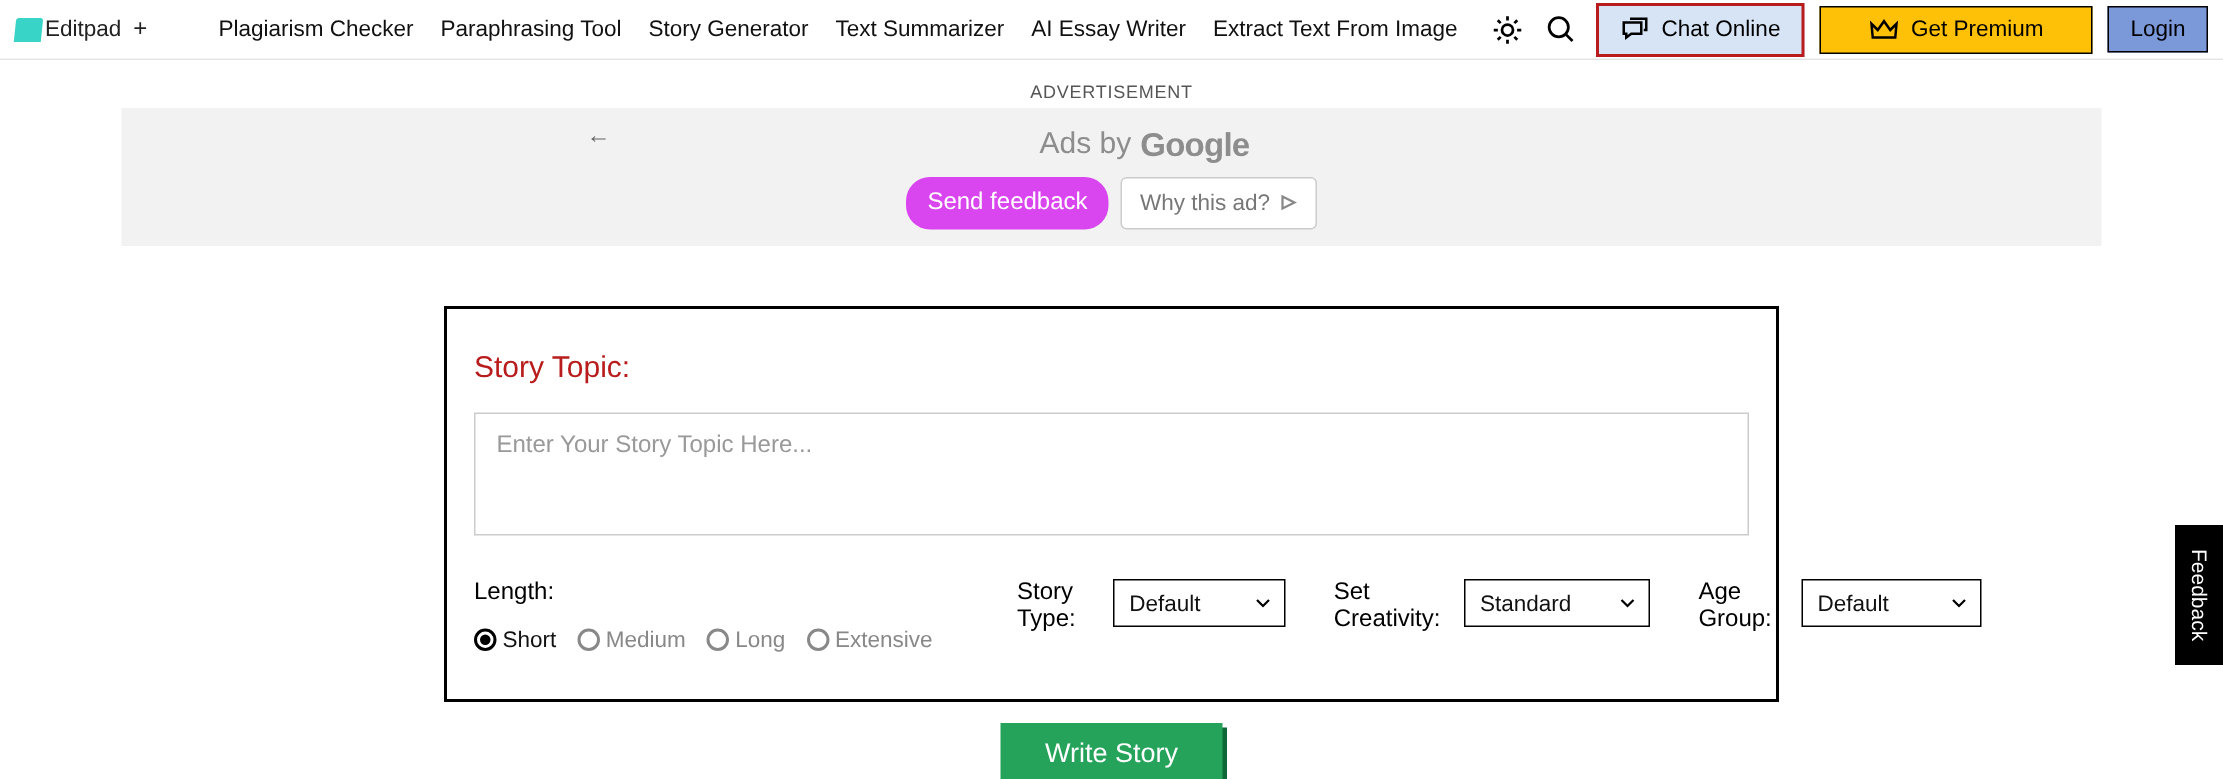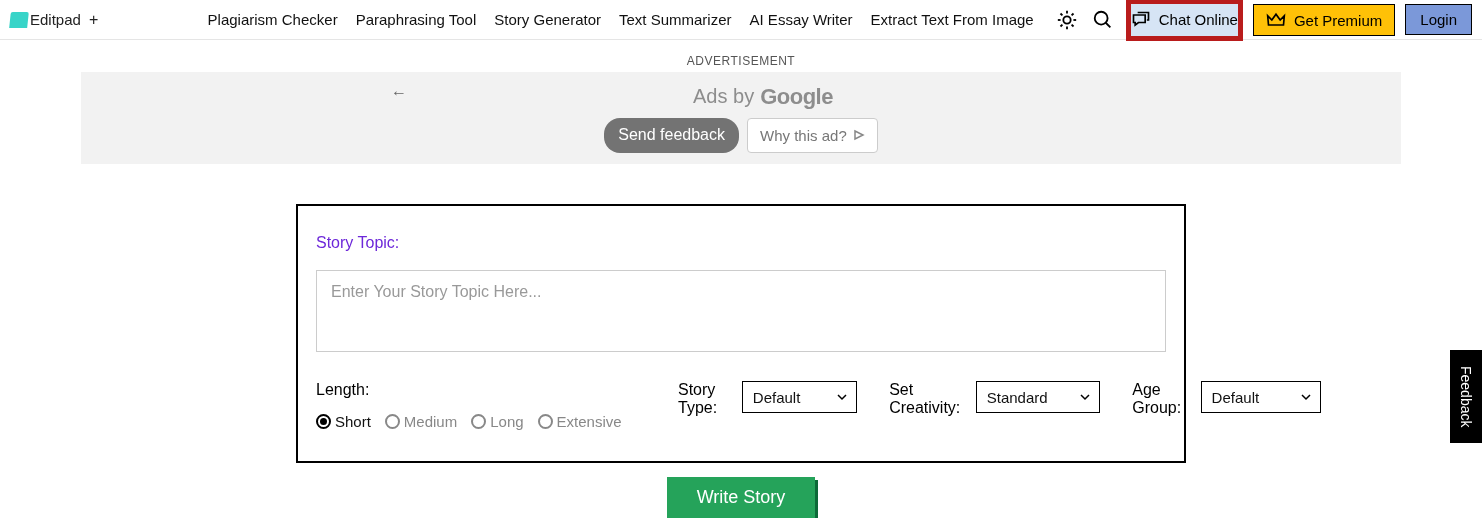--- a/index.html
+++ b/index.html
@@ -8,38 +8,38 @@
 
 .header { display: flex; align-items: center; height: 40px; border-bottom: 1px solid #e5e5e5; padding: 0 10px; }
 .logo-group { display: flex; align-items: center; gap: 2px; margin-right: auto; }
 .logo-icon { width: 18px; height: 16px; background: #38d4c8; border-radius: 2px 2px 0 0; transform: skewX(-6deg); display: inline-block; }
 .logo-text { font-size: 15px; color: #222; }
 .plus-icon { font-size: 16px; color: #222; margin-left: 6px; cursor: pointer; }
 .nav { display: flex; align-items: center; gap: 18px; }
 .nav-link { font-size: 15px; color: #111; cursor: pointer; white-space: nowrap; }
 .nav-right { display: flex; align-items: center; gap: 10px; margin-left: 20px; }
 .icon-btn { width: 26px; height: 26px; display: flex; align-items: center; justify-content: center; cursor: pointer; }
-.btn-chat { display: flex; align-items: center; gap: 8px; background: #d6e4f5; border: 5px solid #b91c1c; padding: 6px 0; font-size: 15px; cursor: pointer; }
-.btn-premium { display: flex; align-items: flex-end; gap: 8px; background: #ffc107; border: 1px solid #000; padding: 6px 12px; font-size: 15px; cursor: pointer; }
+.btn-chat { display: flex; align-items: center; gap: 8px; background: #d6e4f5; border: 2px solid #b91c1c; padding: 6px 14px; font-size: 15px; cursor: pointer; }
+.btn-premium { display: flex; align-items: center; gap: 8px; background: #ffc107; border: 1px solid #000; padding: 6px 32px; font-size: 15px; cursor: pointer; }
 .btn-login { background: #7b98d9; border: 1px solid #000; padding: 6px 14px; font-size: 15px; cursor: pointer; color: #000; }
 
 
 .ad-label { text-align: center; font-size: 12px; color: #555; letter-spacing: 0.5px; margin-top: 14px; }
 .ad-box { width: 1320px; max-width: 90%; height: 92px; margin: 4px auto 0; background: #f2f2f2; position: relative; display: flex; flex-direction: column; align-items: center; justify-content: center; gap: 8px; }
 .ad-back { position: absolute; left: 310px; top: 10px; font-size: 16px; color: #666; cursor: pointer; }
 .ads-by { font-size: 20px; color: #8d8d8d; display: flex; align-items: center; gap: 6px; margin-left: 44px; }
 .google-logo { font-size: 22px; font-weight: 600; letter-spacing: -0.5px; }
 .google-logo .g1 { color: #8d8d8d; }
 .ad-actions { display: flex; gap: 8px; }
-.btn-feedback { background: #737373; color: #fff; border: none; padding: 8px 14px; font-size: 16px; border-radius: 16px; cursor: pointer; }
+.btn-feedback { background: #d946ef; color: #fff; border: none; padding: 8px 14px; font-size: 16px; border-radius: 16px; cursor: pointer; }
 .btn-whyad { background: #fff; color: #777; border: 1px solid #ccc; padding: 8px 12px; font-size: 15px; border-radius: 4px; cursor: pointer; display: flex; align-items: center; gap: 6px; }
 
 
 .form-box { width: 890px; margin: 40px auto 0; border: 2px solid #000; padding: 28px 18px 30px; }
-.field-label { font-size: 16px; color: #6d28d9; }
+.field-label { font-size: 20px; color: #b91c1c; }
 .topic-input { width: 100%; height: 82px; border: 1px solid #ccc; padding: 12px 14px; font-size: 16px; color: #333; margin-top: 18px; resize: none; font-family: Liberation Sans, sans-serif; }
 .topic-input::placeholder { color: #999; }
 .options-row { display: flex; margin-top: 26px; gap: 32px; }
 .col-length { flex: 0 0 330px; display: flex; flex-direction: column; }
 .col-sel { flex: 0 0 145px; display: flex; flex-direction: row; }
 .opt-label { font-size: 16px; color: #000; margin-bottom: 14px; }
 .radios { display: flex; gap: 14px; align-items: center; }
 .radio-item { display: flex; align-items: center; gap: 4px; cursor: pointer; }
 .radio-dot { width: 15px; height: 15px; border-radius: 50%; border: 2px solid #888; display: inline-flex; align-items: center; justify-content: center; }
 .radio-dot.checked { border-color: #000; }

